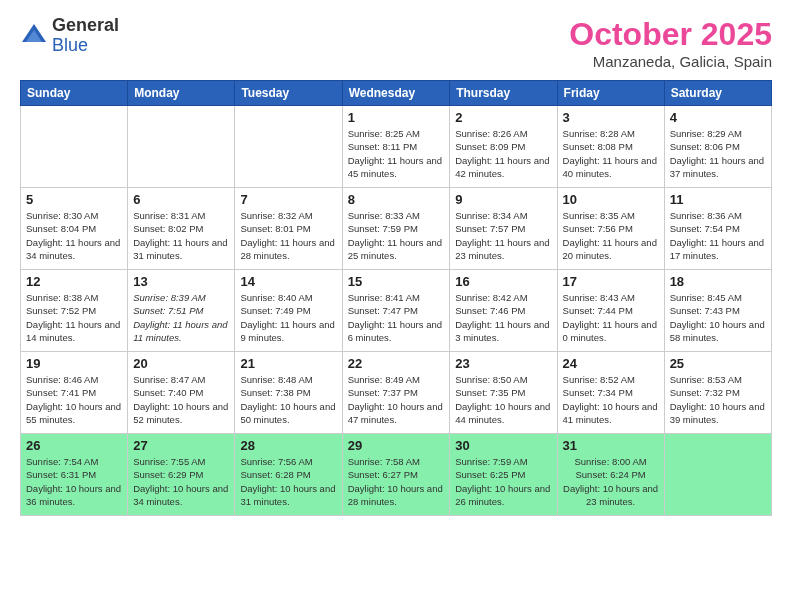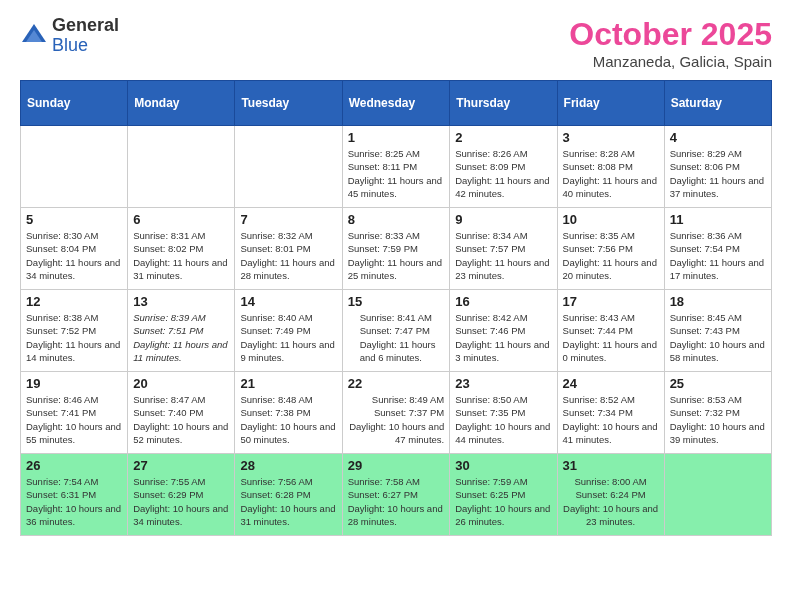--- a/index.html
+++ b/index.html
@@ -62,21 +62,21 @@
     .calendar {
       width: 100%;
       border-collapse: collapse;
       flex: 1;
     }
     .calendar thead tr th {
       background: #2962b8;
       color: #fff;
       font-size: 12px;
       font-weight: bold;
-      padding: 15px 6px;
+      padding: 5px 6px;
       text-align: left;
       border: 1px solid #1a4a9a;
     }
     .calendar tbody tr td {
       border: 1px solid #ccc;
       vertical-align: top;
       padding: 4px 5px;
       width: 108px;
       font-size: 10px;
       color: #333;
@@ -222,21 +222,21 @@
 Daylight: 11 hours and 11 minutes.</div>
           </td>
           <td>
             <div class="day-number">14</div>
             <div class="day-info" style="white-space: pre-line;">Sunrise: 8:40 AM
 Sunset: 7:49 PM
 Daylight: 11 hours and 9 minutes.</div>
           </td>
           <td>
             <div class="day-number">15</div>
-            <div class="day-info" style="white-space: pre-line; margin-left: 12px;">Sunrise: 8:41 AM
+            <div class="day-info" style="white-space: pre-line;">Sunrise: 8:41 AM
 Sunset: 7:47 PM
 Daylight: 11 hours and 6 minutes.</div>
           </td>
           <td>
             <div class="day-number">16</div>
             <div class="day-info" style="white-space: pre-line;">Sunrise: 8:42 AM
 Sunset: 7:46 PM
 Daylight: 11 hours and 3 minutes.</div>
           </td>
           <td>
@@ -266,21 +266,21 @@
 Daylight: 10 hours and 52 minutes.</div>
           </td>
           <td>
             <div class="day-number">21</div>
             <div class="day-info" style="white-space: pre-line;">Sunrise: 8:48 AM
 Sunset: 7:38 PM
 Daylight: 10 hours and 50 minutes.</div>
           </td>
           <td>
             <div class="day-number">22</div>
-            <div class="day-info" style="white-space: pre-line; text-align: right;">Sunrise: 8:49 AM
+            <div class="day-info" style="white-space: pre-line;">Sunrise: 8:49 AM
 Sunset: 7:37 PM
 Daylight: 10 hours and 47 minutes.</div>
           </td>
           <td>
             <div class="day-number">23</div>
             <div class="day-info" style="white-space: pre-line;">Sunrise: 8:50 AM
 Sunset: 7:35 PM
 Daylight: 10 hours and 44 minutes.</div>
           </td>
           <td>

